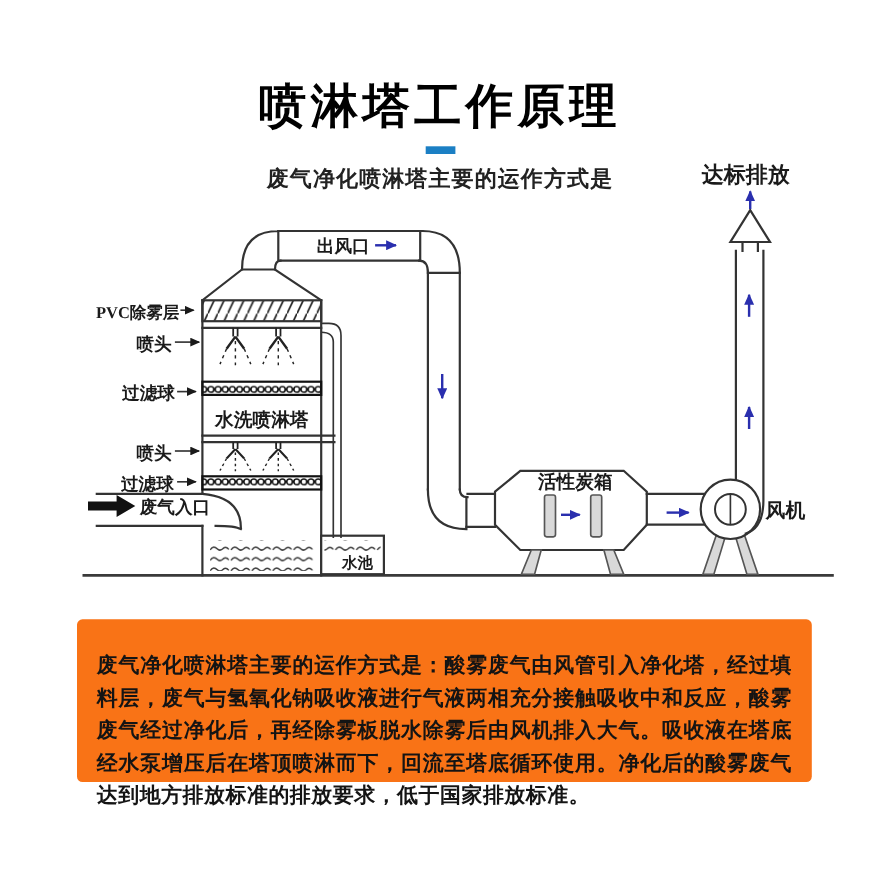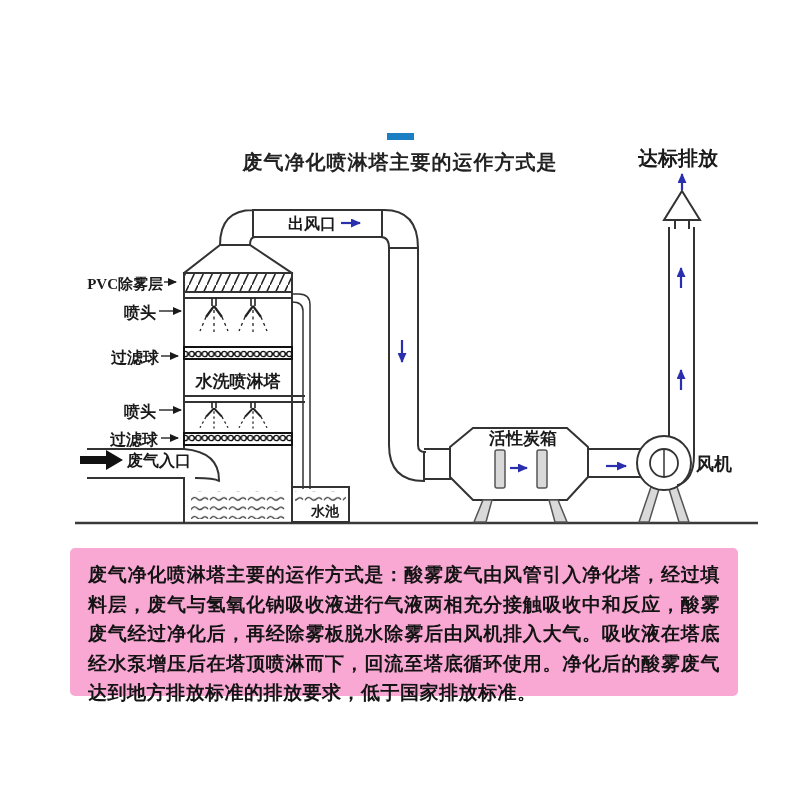--- a/index.html
+++ b/index.html
@@ -3,40 +3,41 @@
 <meta charset="utf-8">
 <style>
   html,body{margin:0;padding:0;background:#fff;}
   .canvas{position:relative;width:800px;height:800px;background:#fff;overflow:hidden;
           font-family:"Liberation Sans","DejaVu Sans",sans-serif;}
   .title{position:absolute;top:76px;left:0;width:800px;text-align:center;
          font-size:43px;font-weight:900;color:#000;letter-spacing:4px;line-height:1;}
   .accent-bar{position:absolute;top:133px;left:387px;width:27px;height:7px;background:#1b7fc4;}
   .subtitle{position:absolute;top:149px;left:0;width:800px;text-align:center;
             font-size:20px;font-weight:600;color:#222;letter-spacing:1px;}
-  .desc-box{position:absolute;top:548px;left:70px;width:668px;height:148px;
-            background:#f9a8d4;border-radius:5px;box-sizing:border-box;
-            padding:12px 18px;}
+  .desc-box{position:absolute;top:563px;left:70px;width:668px;height:148px;
+            background:#f97316;border-radius:5px;box-sizing:border-box;
+            padding:28px 18px;}
   .desc-box p{margin:0;font-size:19px;line-height:29.5px;font-weight:600;color:#141414;
               text-align:justify;letter-spacing:0.5px;}
   svg{position:absolute;top:0;left:0;}
   .ln{stroke:#333;stroke-width:2;fill:none;stroke-linecap:square;}
   .lnt{stroke:#333;stroke-width:1.5;fill:none;}
   .white{fill:#fff;}
   .gray{fill:#d9d9d9;stroke:#555;stroke-width:1.5;}
   .blue{stroke:#2a2fae;stroke-width:2.2;fill:none;}
   .lbl{font-family:"Liberation Serif","DejaVu Serif",serif;font-weight:bold;fill:#1a1a1a;}
   .s14{font-size:14px}.s15{font-size:15px}.s16{font-size:16px}.s17{font-size:17px}
   .s18{font-size:18px}.s20{font-size:20px}
 </style>
 </head>
 <body>
 
 <div class="canvas">
 
+  <div class="title">喷淋塔工作原理</div>
   <div class="accent-bar"></div>
   <div class="subtitle">废气净化喷淋塔主要的运作方式是</div>
 
   <svg width="800" height="800" viewBox="0 0 800 800">
     <defs>
       <marker id="mb" markerUnits="userSpaceOnUse" markerWidth="10" markerHeight="9" refX="9" refY="4.5" orient="auto">
         <path d="M0,0 L10,4.5 L0,9 Z" fill="#2a2fae"></path>
       </marker>
       <marker id="mk" markerUnits="userSpaceOnUse" markerWidth="9" markerHeight="8" refX="8" refY="4" orient="auto">
         <path d="M0,0 L9,4 L0,8 Z" fill="#1a1a1a"></path>

